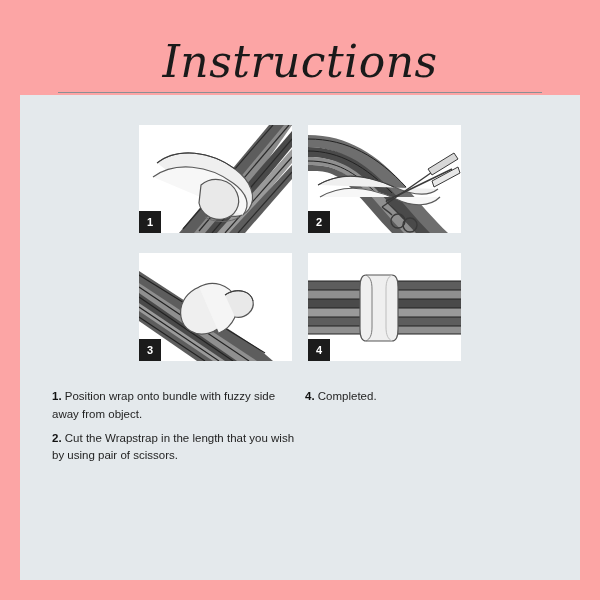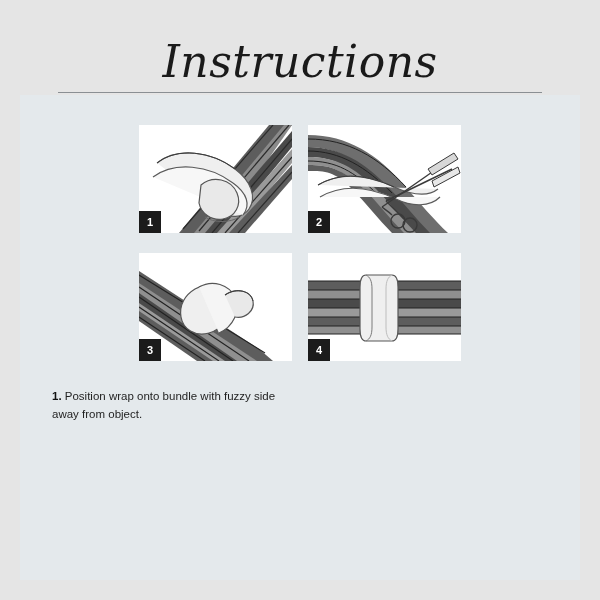--- a/index.html
+++ b/index.html
@@ -10,21 +10,21 @@
     width: 600px;
     height: 600px;
     background: #ffffff;
     font-family: "Liberation Sans", sans-serif;
     overflow: hidden;
   }
   .page {
     position: relative;
     width: 600px;
     height: 600px;
-    background: #e5e5e5;
+    background: #fca5a5;
   }
   .title {
     position: absolute;
     top: 36px;
     left: 0;
     width: 600px;
     text-align: center;
     font-family: "DejaVu Serif", serif;
     font-style: italic;
     font-size: 44px;
@@ -230,18 +230,26 @@
     </div>
 
   </div>
 
   <div class="steps">
     <div class="col-left">
       <div class="step">
         <span class="step-num">1.</span>
         <span class="step-text">Position wrap onto bundle with fuzzy side away from object.</span>
       </div>
+      <div class="step">
+        <span class="step-num">2.</span>
+        <span class="step-text">Cut the Wrapstrap in the length that you wish by using pair of scissors.</span>
+      </div>
     </div>
     <div class="col-right">
+      <div class="step">
+        <span class="step-num">4.</span>
+        <span class="step-text">Completed.</span>
+      </div>
     </div>
   </div>
 
 </div>
 
 </body></html>

